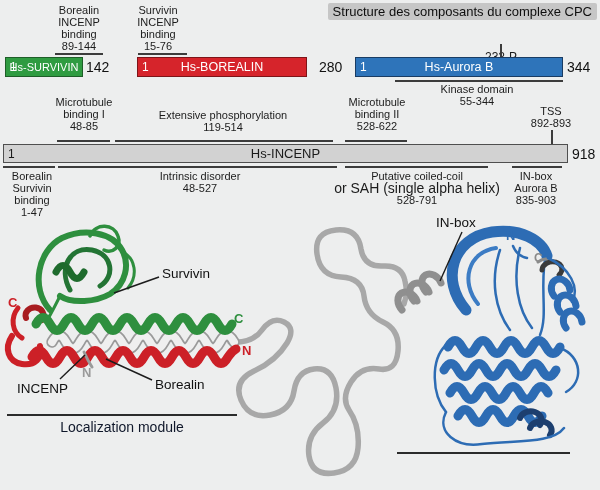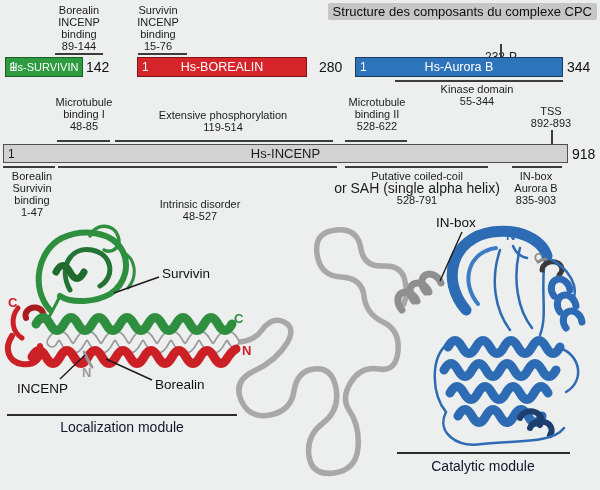--- a/index.html
+++ b/index.html
@@ -195,21 +195,21 @@
   <div class="rangeline" style="left:345px; top:166px; width:143px;"></div>
   <div class="rangeline" style="left:512px; top:166px; width:50px;"></div>
 
   <div class="ann" style="left:32px; top:170px;">
     <div>Borealin</div>
     <div>Survivin</div>
     <div>binding</div>
     <div>1-47</div>
   </div>
 
-  <div class="ann" style="left:200px; top:170px;margin-top:28px;">
+  <div class="ann" style="left:200px; top:170px;">
     <div>Intrinsic disorder</div>
     <div>48-527</div>
   </div>
 
   <div class="ann" style="left:417px; top:170px;">
     <div>Putative coiled-coil</div>
     <div class="small">or SAH (single alpha helix)</div>
     <div>528-791</div>
   </div>
 
@@ -229,15 +229,14 @@
   <div class="term" style="left:82px; top:366px; color:#9a9a9a;">N</div>
 
   <div class="caption-line" style="left:7px; top:414px; width:230px;"></div>
   <div class="modcap" style="left:122px; top:419px;">Localization module</div>
 
   <div class="struct-label" style="left:436px; top:215px;">IN-box</div>
   <div class="term" style="left:506px; top:229px; color:#2d6cb4;">N</div>
   <div class="term" style="left:534px; top:252px; color:#8a8a8a; font-size:12px;">C</div>
 
   <div class="caption-line" style="left:397px; top:452px; width:173px;"></div>
-  <div class="modcap" style="left:483px; top:458px;">Catalytic module</div>
 
 </div>
 
 </body></html>

